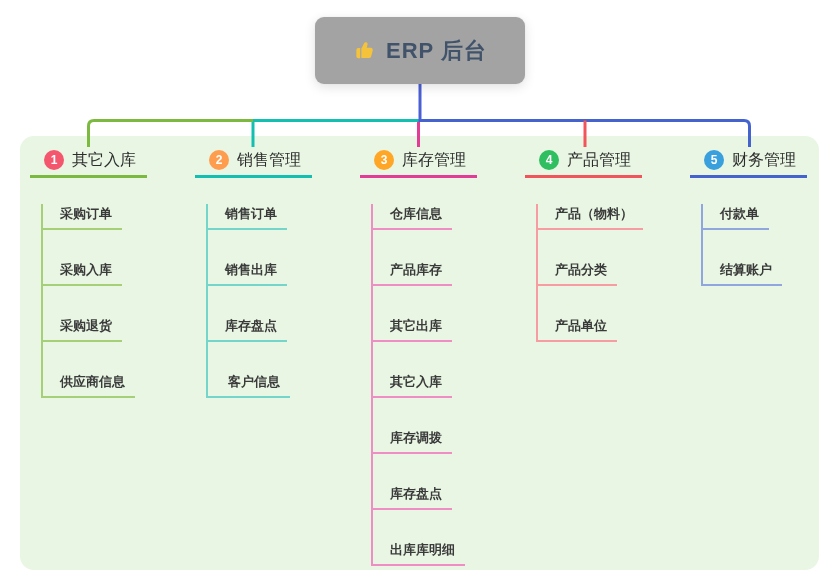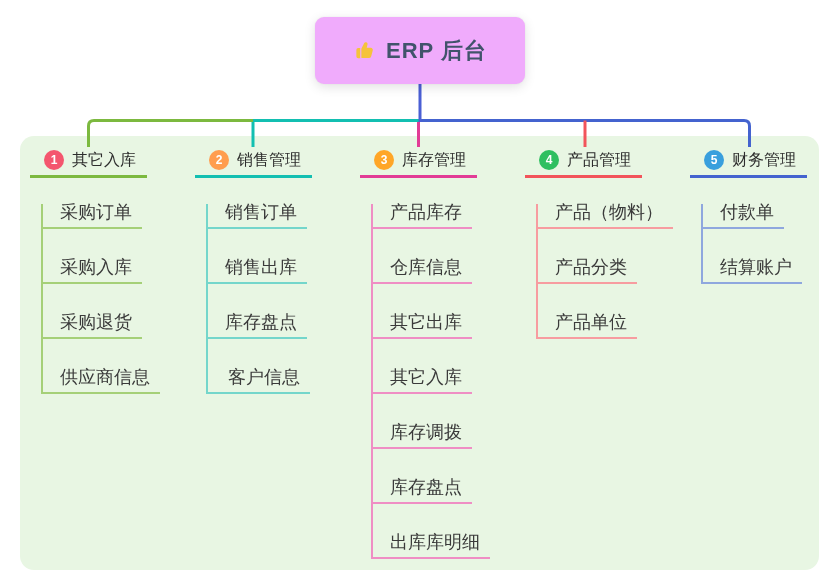--- a/index.html
+++ b/index.html
@@ -3,21 +3,21 @@
 <meta charset="utf-8">
 <style>
   html,body{margin:0;padding:0;background:#ffffff;}
   #canvas{
     position:relative;width:839px;height:588px;overflow:hidden;background:#ffffff;
     font-family:"Liberation Sans","DejaVu Sans",sans-serif;
   }
   
   #root-card{
     position:absolute;left:315px;top:17px;width:210px;height:67px;
-    background:#f0abfc;border-radius:9px;z-index:4;
+    background:#a3a3a3;border-radius:9px;z-index:4;
     box-shadow:0 3px 12px rgba(0,0,0,.12),0 0 2px rgba(0,0,0,.06);
     display:flex;align-items:center;justify-content:center;gap:10px;
   }
   #root-card .root-label{font-size:22px;font-weight:600;color:#41536b;letter-spacing:1px;}
   
   #connectors{position:absolute;left:0;top:0;z-index:3;pointer-events:none;}
   
   #panel{
     position:absolute;left:20px;top:136px;width:799px;height:434px;
     border-radius:14px;z-index:1;
@@ -39,22 +39,22 @@
     width:20px;height:20px;border-radius:50%;flex:0 0 auto;
     color:#fff;font-size:12px;font-weight:bold;
     display:flex;align-items:center;justify-content:center;
   }
   .branch-label{font-size:16px;font-weight:500;color:#2d2d2d;white-space:nowrap;}
   .children{margin-left:11px;border-left:2px solid #ccc;}
   .child{margin-top:30px;}
   .child:first-child{margin-top:26px;}
   .child-label{
     display:inline-block;white-space:nowrap;cursor:pointer;
-    font-size:18px;line-height:17px;color:#3a3a3a;
-    padding:0 10px 6px 17px;border-bottom:2px solid #ccc;
+    font-size:13px;line-height:17px;color:#3a3a3a;
+    padding:0 10px 6px 17px;border-bottom:2px solid #ccc;font-weight:bold;
   }
 </style>
 </head>
 <body>
 
 <div id="canvas">
 
   <svg id="connectors" width="839" height="588" viewBox="0 0 839 588" fill="none">
     <path id="seg-indigo" d="M420 120.5 H744 Q749.5 120.5 749.5 126 V147" stroke-width="3" stroke="#4463cf"></path>
     <path id="seg-teal" d="M420 120.5 H253 M253 120.5 V147" stroke-width="3" stroke="#13bfb1"></path>
@@ -125,25 +125,25 @@
 </div>
   </div>
 
   <div class="branch">
     <div class="branch-title" style="border-bottom-color: rgb(226, 60, 150);">
       <span class="badge" style="background: rgb(255, 166, 39);">3</span>
       <span class="branch-label">库存管理</span>
     </div>
     <div class="children" style="border-left-color: rgb(239, 142, 196);">
   <div class="child">
+    <span class="child-label" style="border-bottom-color: rgb(239, 142, 196);">仓库信息</span>
+  </div>
+
+  <div class="child">
     <span class="child-label" style="border-bottom-color: rgb(239, 142, 196);">产品库存</span>
-  </div>
-
-  <div class="child">
-    <span class="child-label" style="border-bottom-color: rgb(239, 142, 196);">仓库信息</span>
   </div>
 
   <div class="child">
     <span class="child-label" style="border-bottom-color: rgb(239, 142, 196);">其它出库</span>
   </div>
 
   <div class="child">
     <span class="child-label" style="border-bottom-color: rgb(239, 142, 196);">其它入库</span>
   </div>
 

